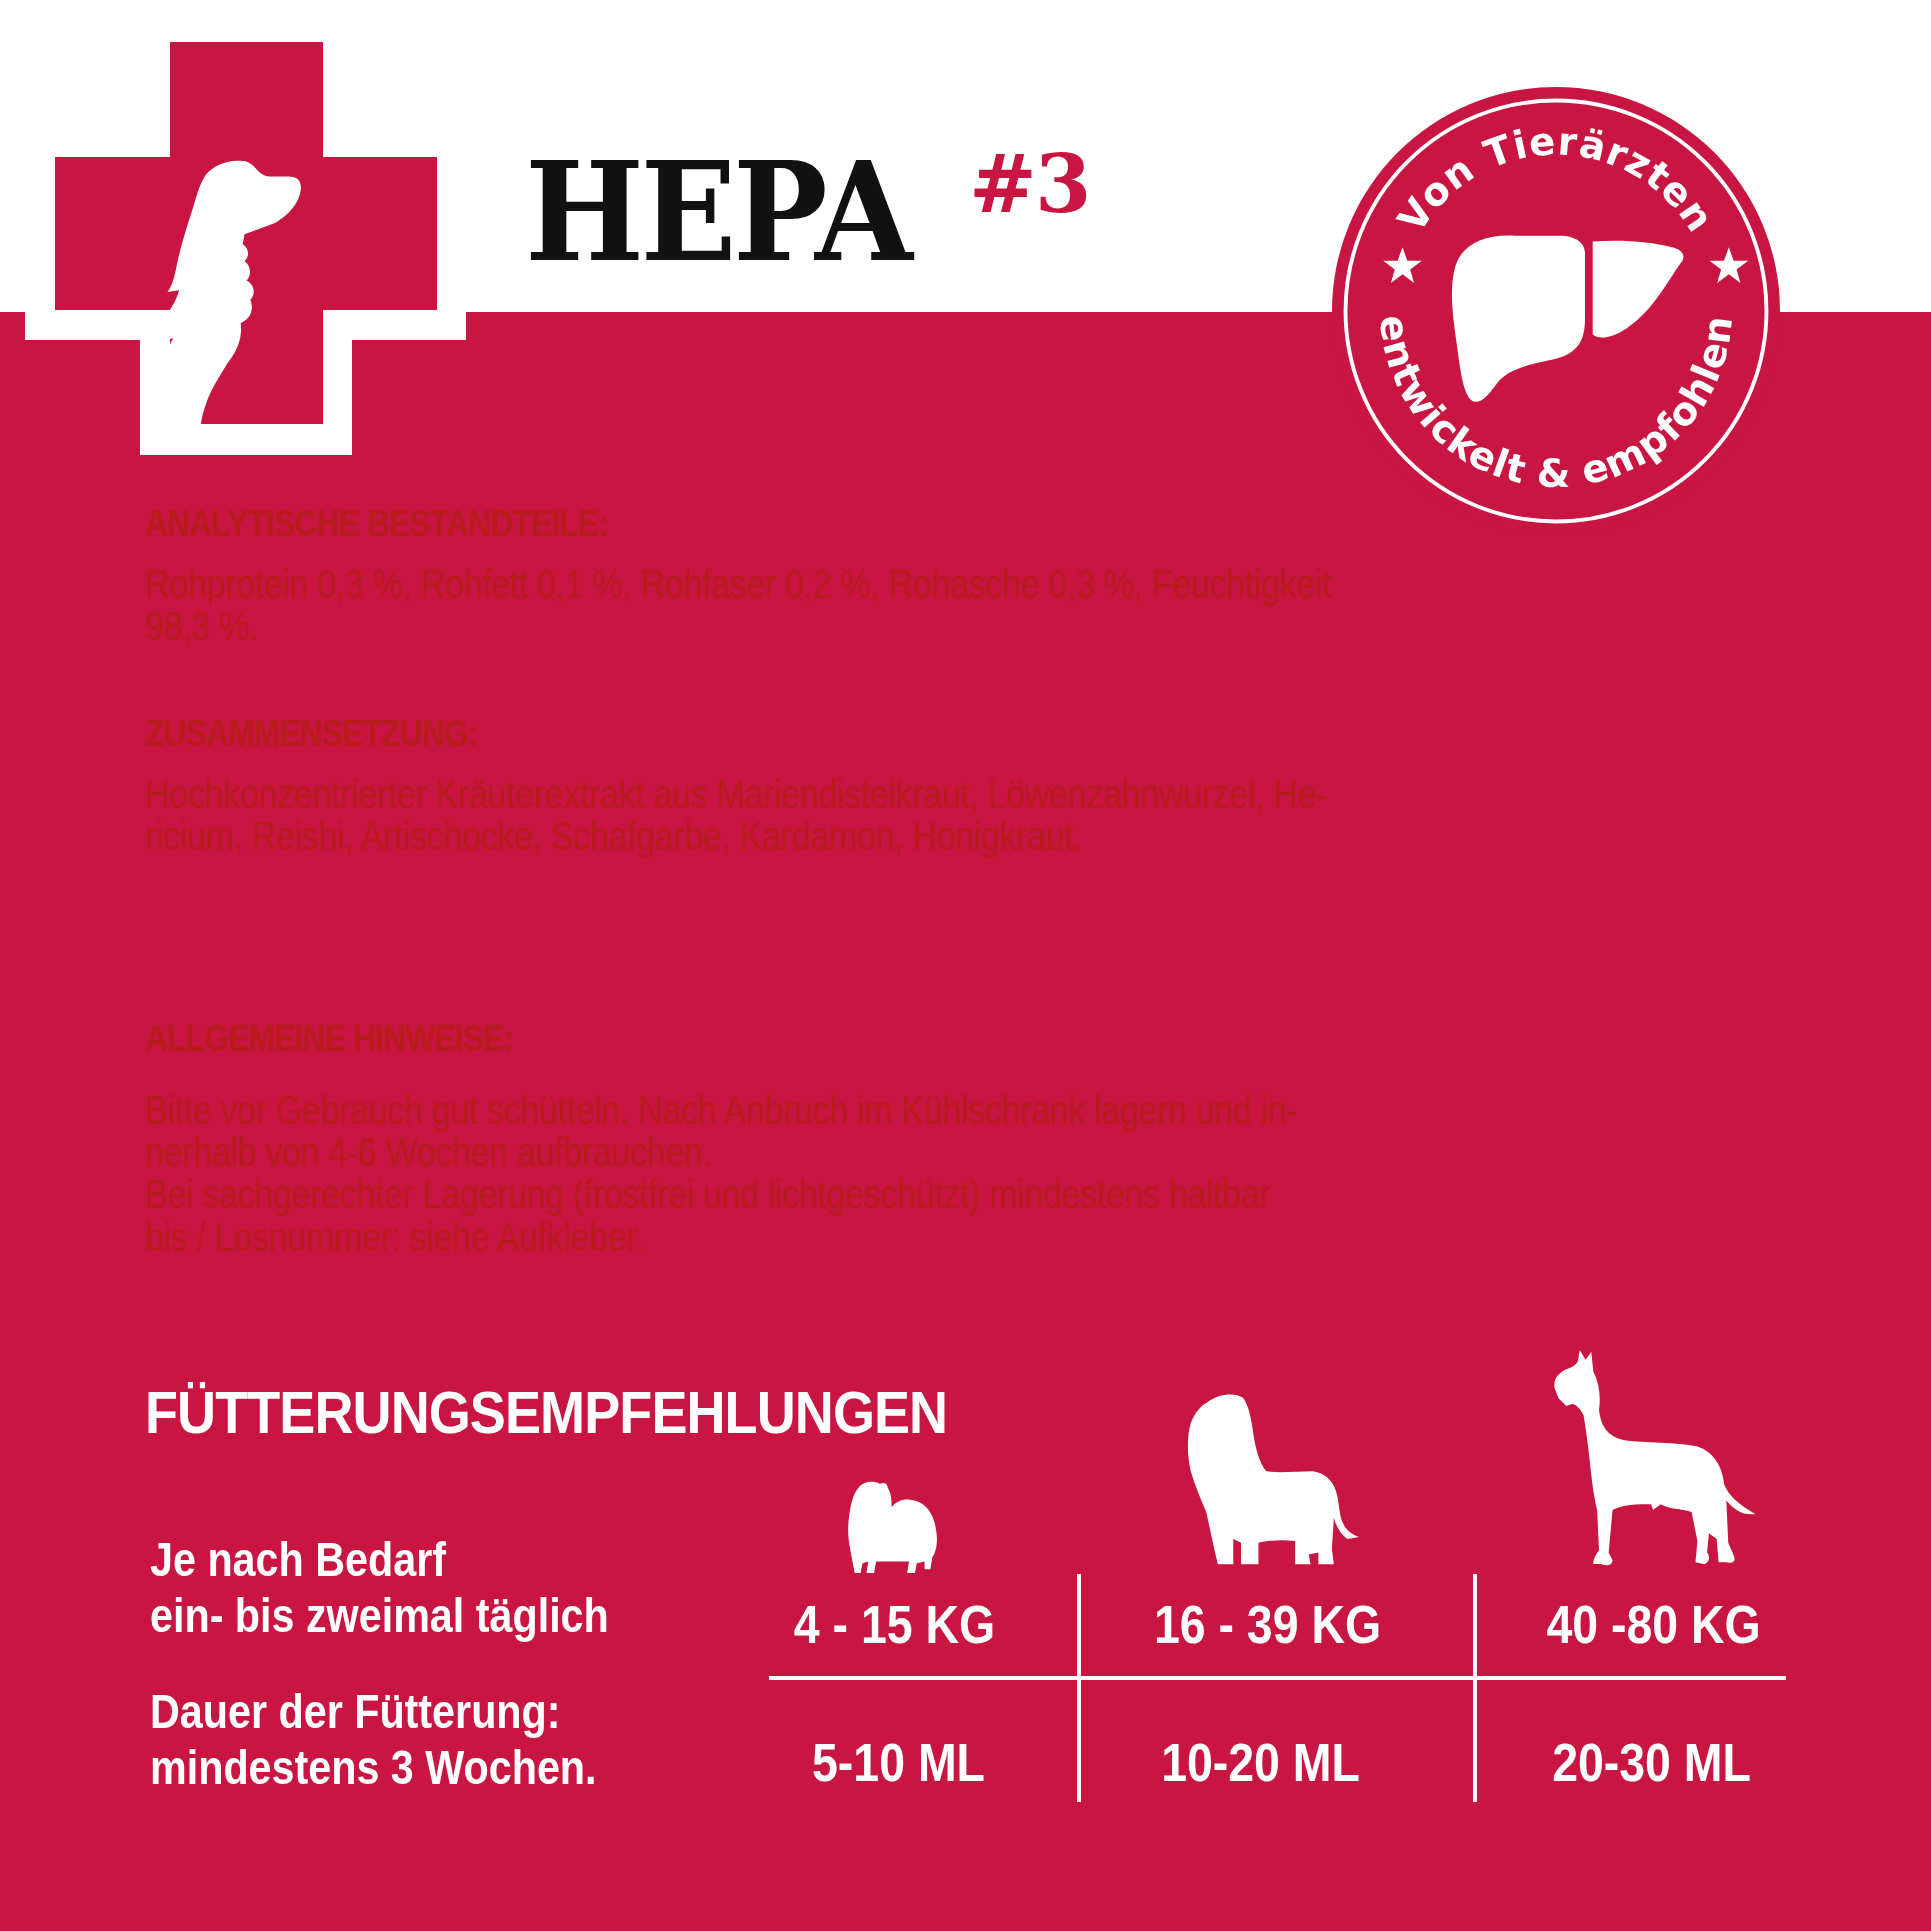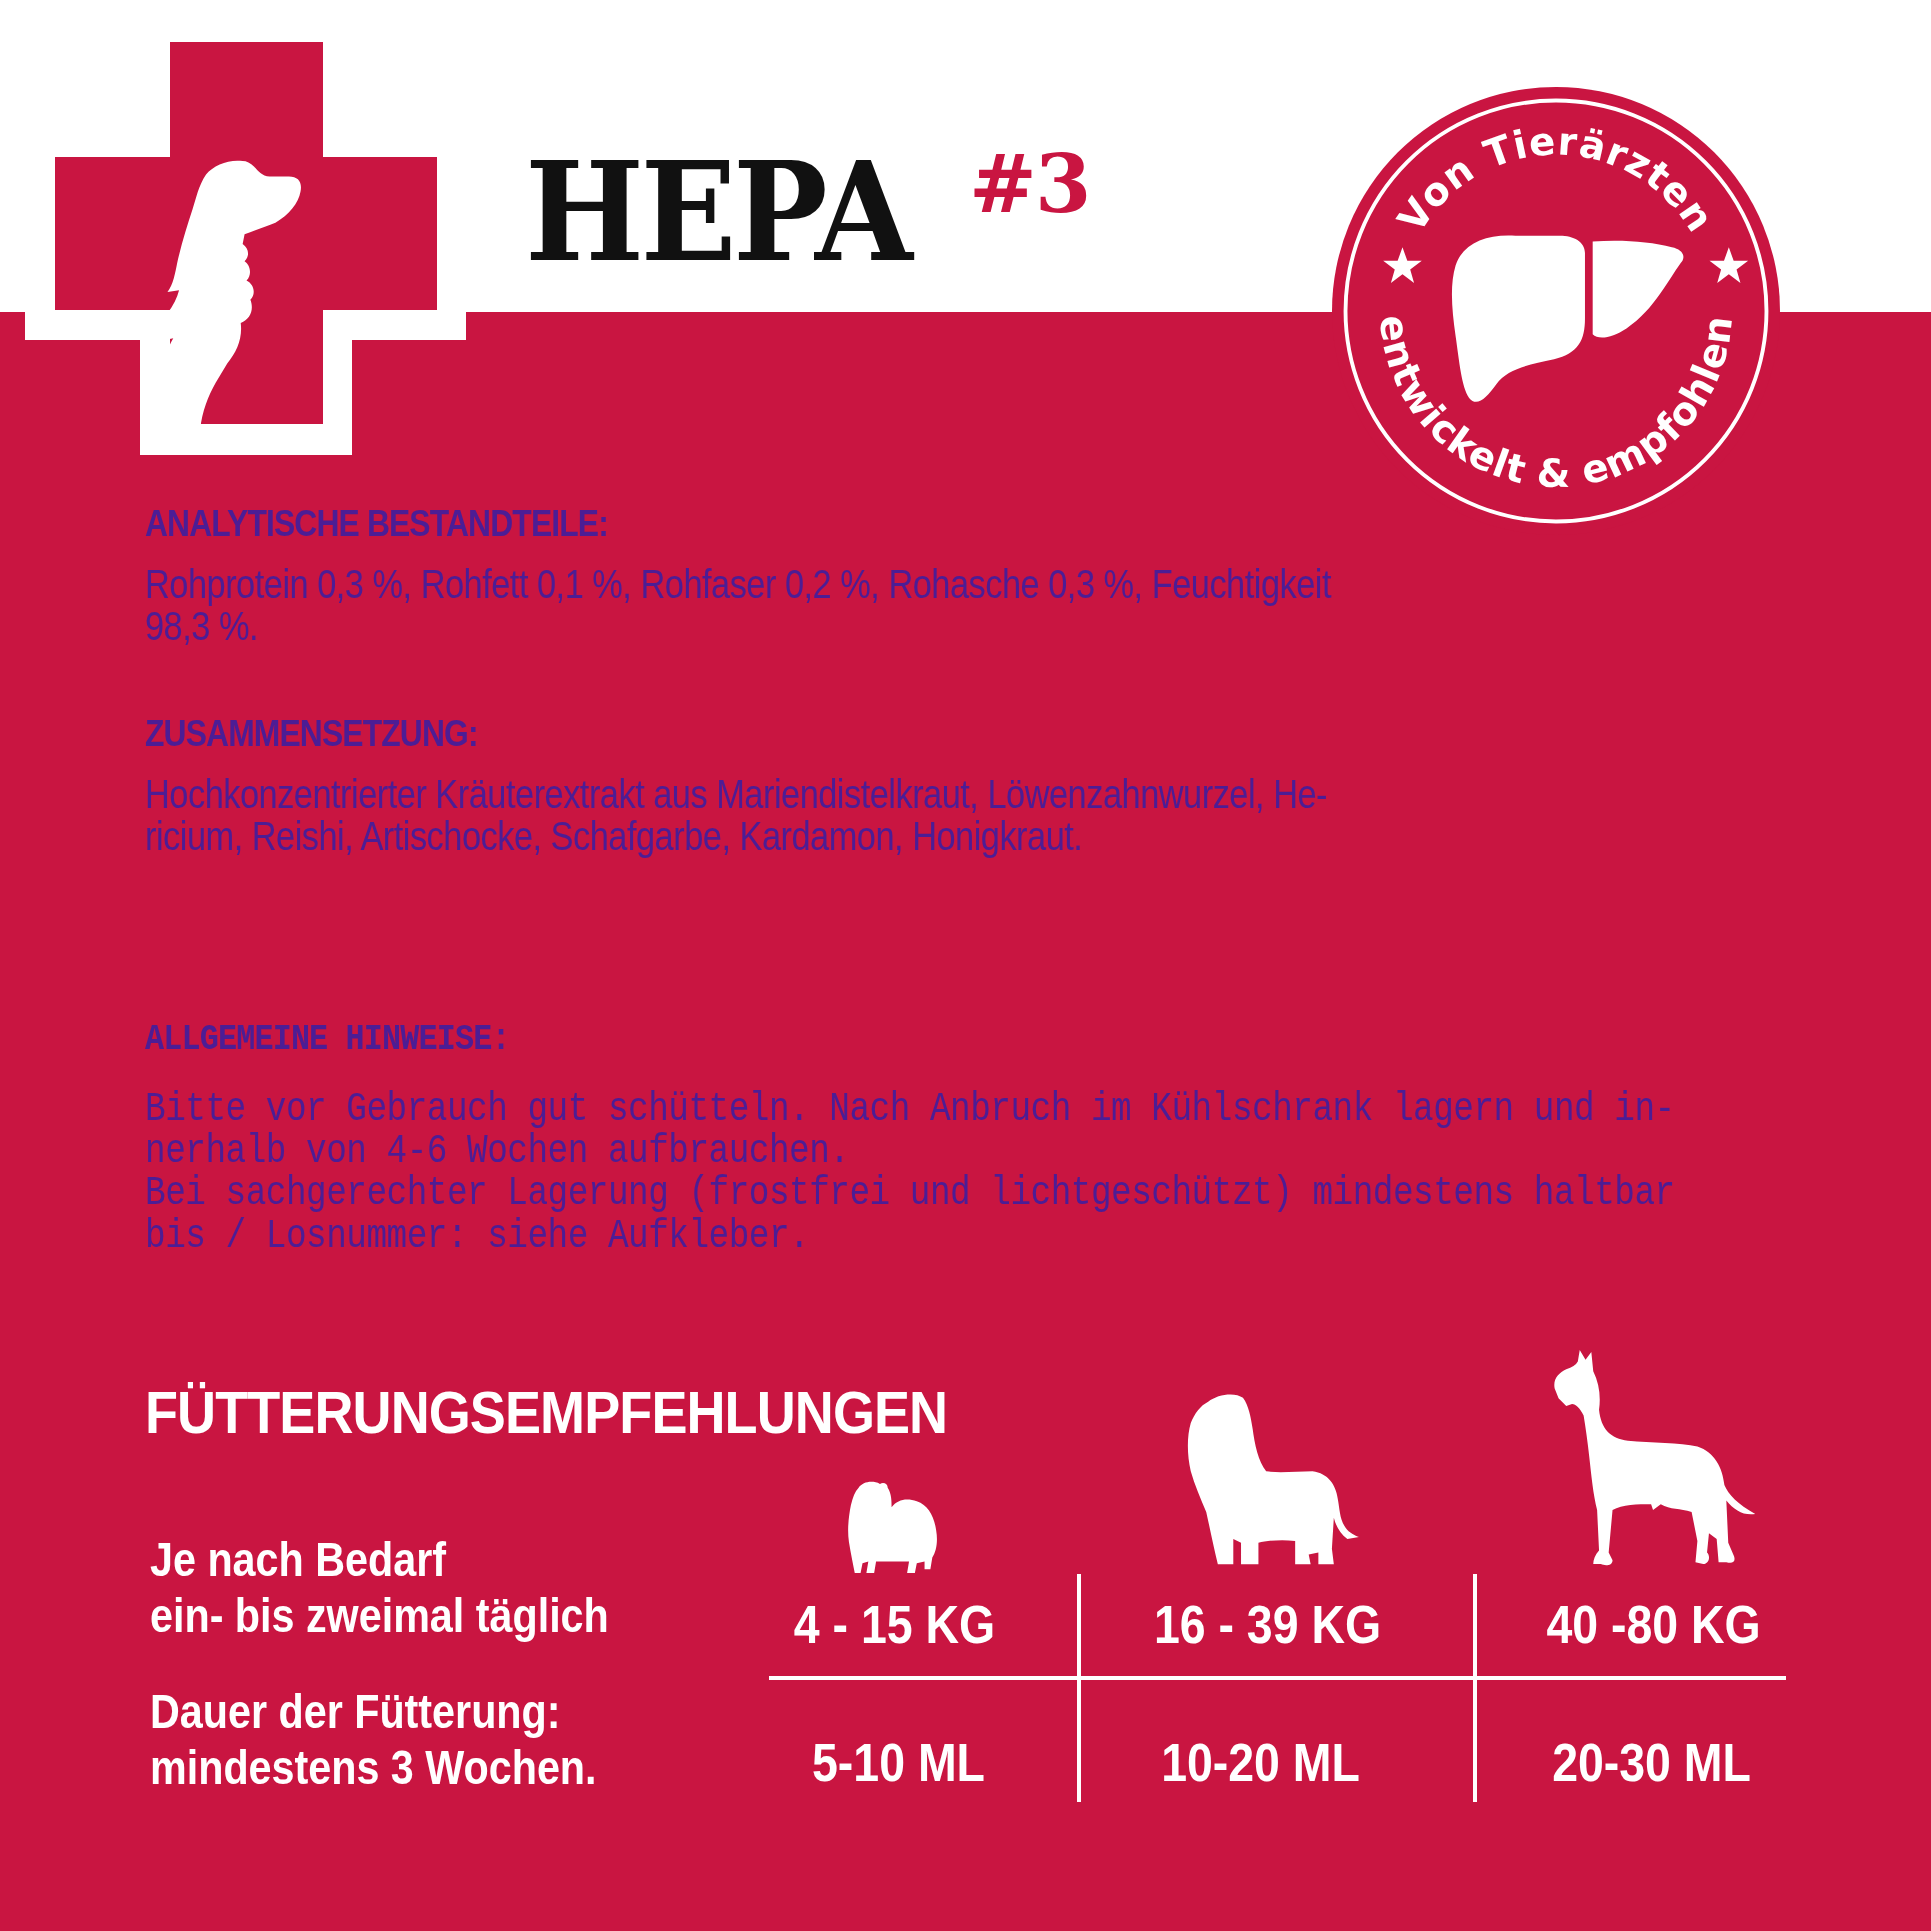--- a/index.html
+++ b/index.html
@@ -12,21 +12,21 @@
   .cross-dog { position:absolute; left:154px; top:159px; width:159px; height:270px; }
 
   
   .title { position:absolute; left:525px; top:143px; font-family:"DejaVu Serif", serif; font-weight:bold; font-size:137px; line-height:137px; color:#111; letter-spacing:-3.9px; transform:scaleX(0.92); transform-origin:left top; }
   .title-sup { position:absolute; left:969px; top:143px; font-family:"DejaVu Serif", serif; font-weight:bold; font-size:81px; line-height:81px; color:#C91541; letter-spacing:-1.9px; }
 
   
   .badge { position:absolute; left:1332px; top:87px; width:448px; height:448px; }
 
   
-  .section { position:absolute; left:145px; color:#4c1d95; font-family:"Liberation Sans", sans-serif; }
+  .section { position:absolute; left:145px; color:#b91c1c; font-family:"Liberation Sans", sans-serif; }
   .h { font-weight:bold; font-size:37px; line-height:44px; letter-spacing:-1px; transform:scaleX(0.86); transform-origin:left top; white-space:nowrap; }
   .p { font-size:40px; line-height:48px; letter-spacing:-0.6px; transform:scaleX(0.86); transform-origin:left top; white-space:nowrap; }
 
   .feed-title { position:absolute; left:145px; top:1379px; color:#fff; font-weight:bold; font-size:60px; line-height:68px; letter-spacing:-1px; white-space:nowrap; transform:scaleX(0.9); transform-origin:left top; }
   .feed-note { position:absolute; left:150px; color:#fff; font-weight:bold; font-size:48px; line-height:56px; white-space:nowrap; transform:scaleX(0.86); transform-origin:left top; }
 
   .cell { position:absolute; color:#fff; font-weight:bold; font-size:54px; line-height:58px; white-space:nowrap; text-align:center; width:309px; transform:scaleX(0.86); }
   .line-h { position:absolute; left:769px; top:1676px; width:1017px; height:3.9px; background:#fff; }
   .line-v { position:absolute; width:3.9px; background:#fff; top:1574px; height:228px; }
   .dog-icon { position:absolute; }
@@ -81,21 +81,21 @@
   <div class="p" style="margin-top:-5.8px">98,3 %.</div>
 </div>
 
 <div class="section" style="top:712px;">
   <div class="h">ZUSAMMENSETZUNG:</div>
   <div style="height:13.5px"></div>
   <div class="p">Hochkonzentrierter Kräuterextrakt aus Mariendistelkraut, Löwenzahnwurzel, He-</div>
   <div class="p" style="margin-top:-5.8px">ricium, Reishi, Artischocke, Schafgarbe, Kardamon, Honigkraut.</div>
 </div>
 
-<div class="section" style="top:1017px;font-family:Liberation Mono, monospace;">
+<div class="section" style="top:1017px;">
   <div class="h">ALLGEMEINE HINWEISE:</div>
   <div style="height:25px"></div>
   <div class="p">Bitte vor Gebrauch gut schütteln. Nach Anbruch im Kühlschrank lagern und in-</div>
   <div class="p" style="margin-top:-5.8px">nerhalb von 4-6 Wochen aufbrauchen.</div>
   <div class="p" style="margin-top:-5.8px">Bei sachgerechter Lagerung (frostfrei und lichtgeschützt) mindestens haltbar</div>
   <div class="p" style="margin-top:-5.8px">bis / Losnummer: siehe Aufkleber.</div>
 </div>
 
 <div class="feed-title">FÜTTERUNGSEMPFEHLUNGEN</div>
 

